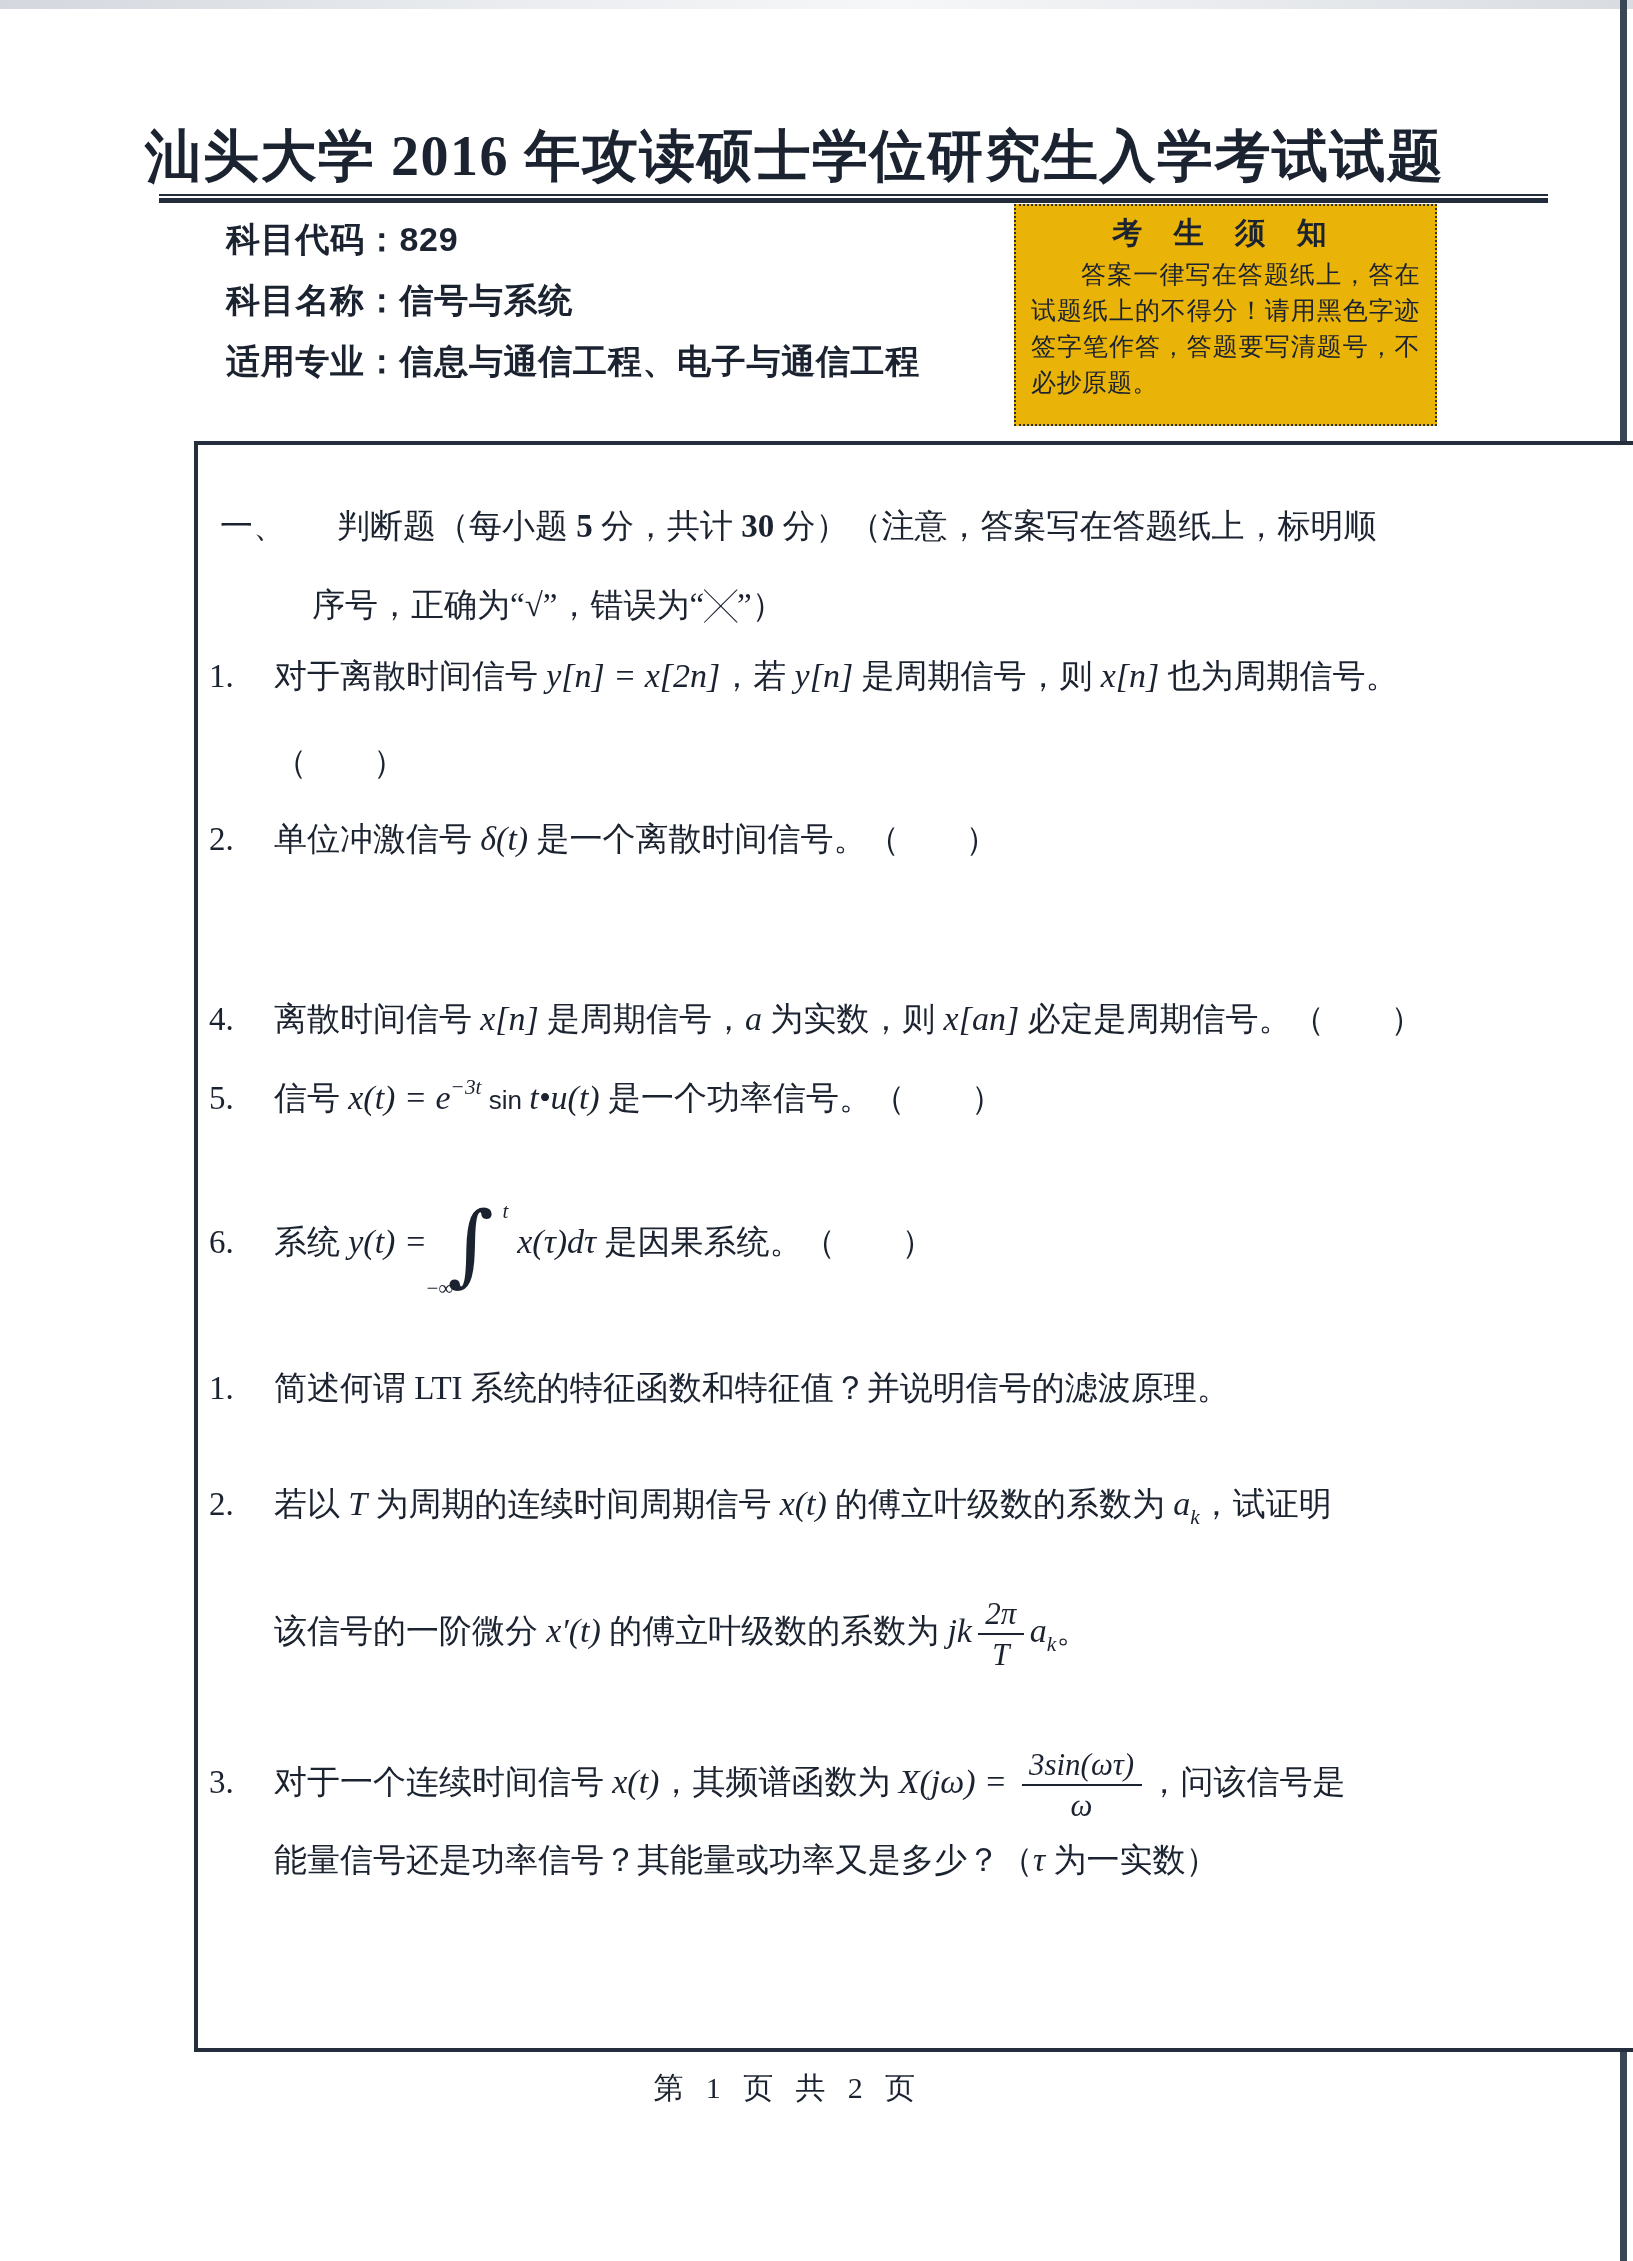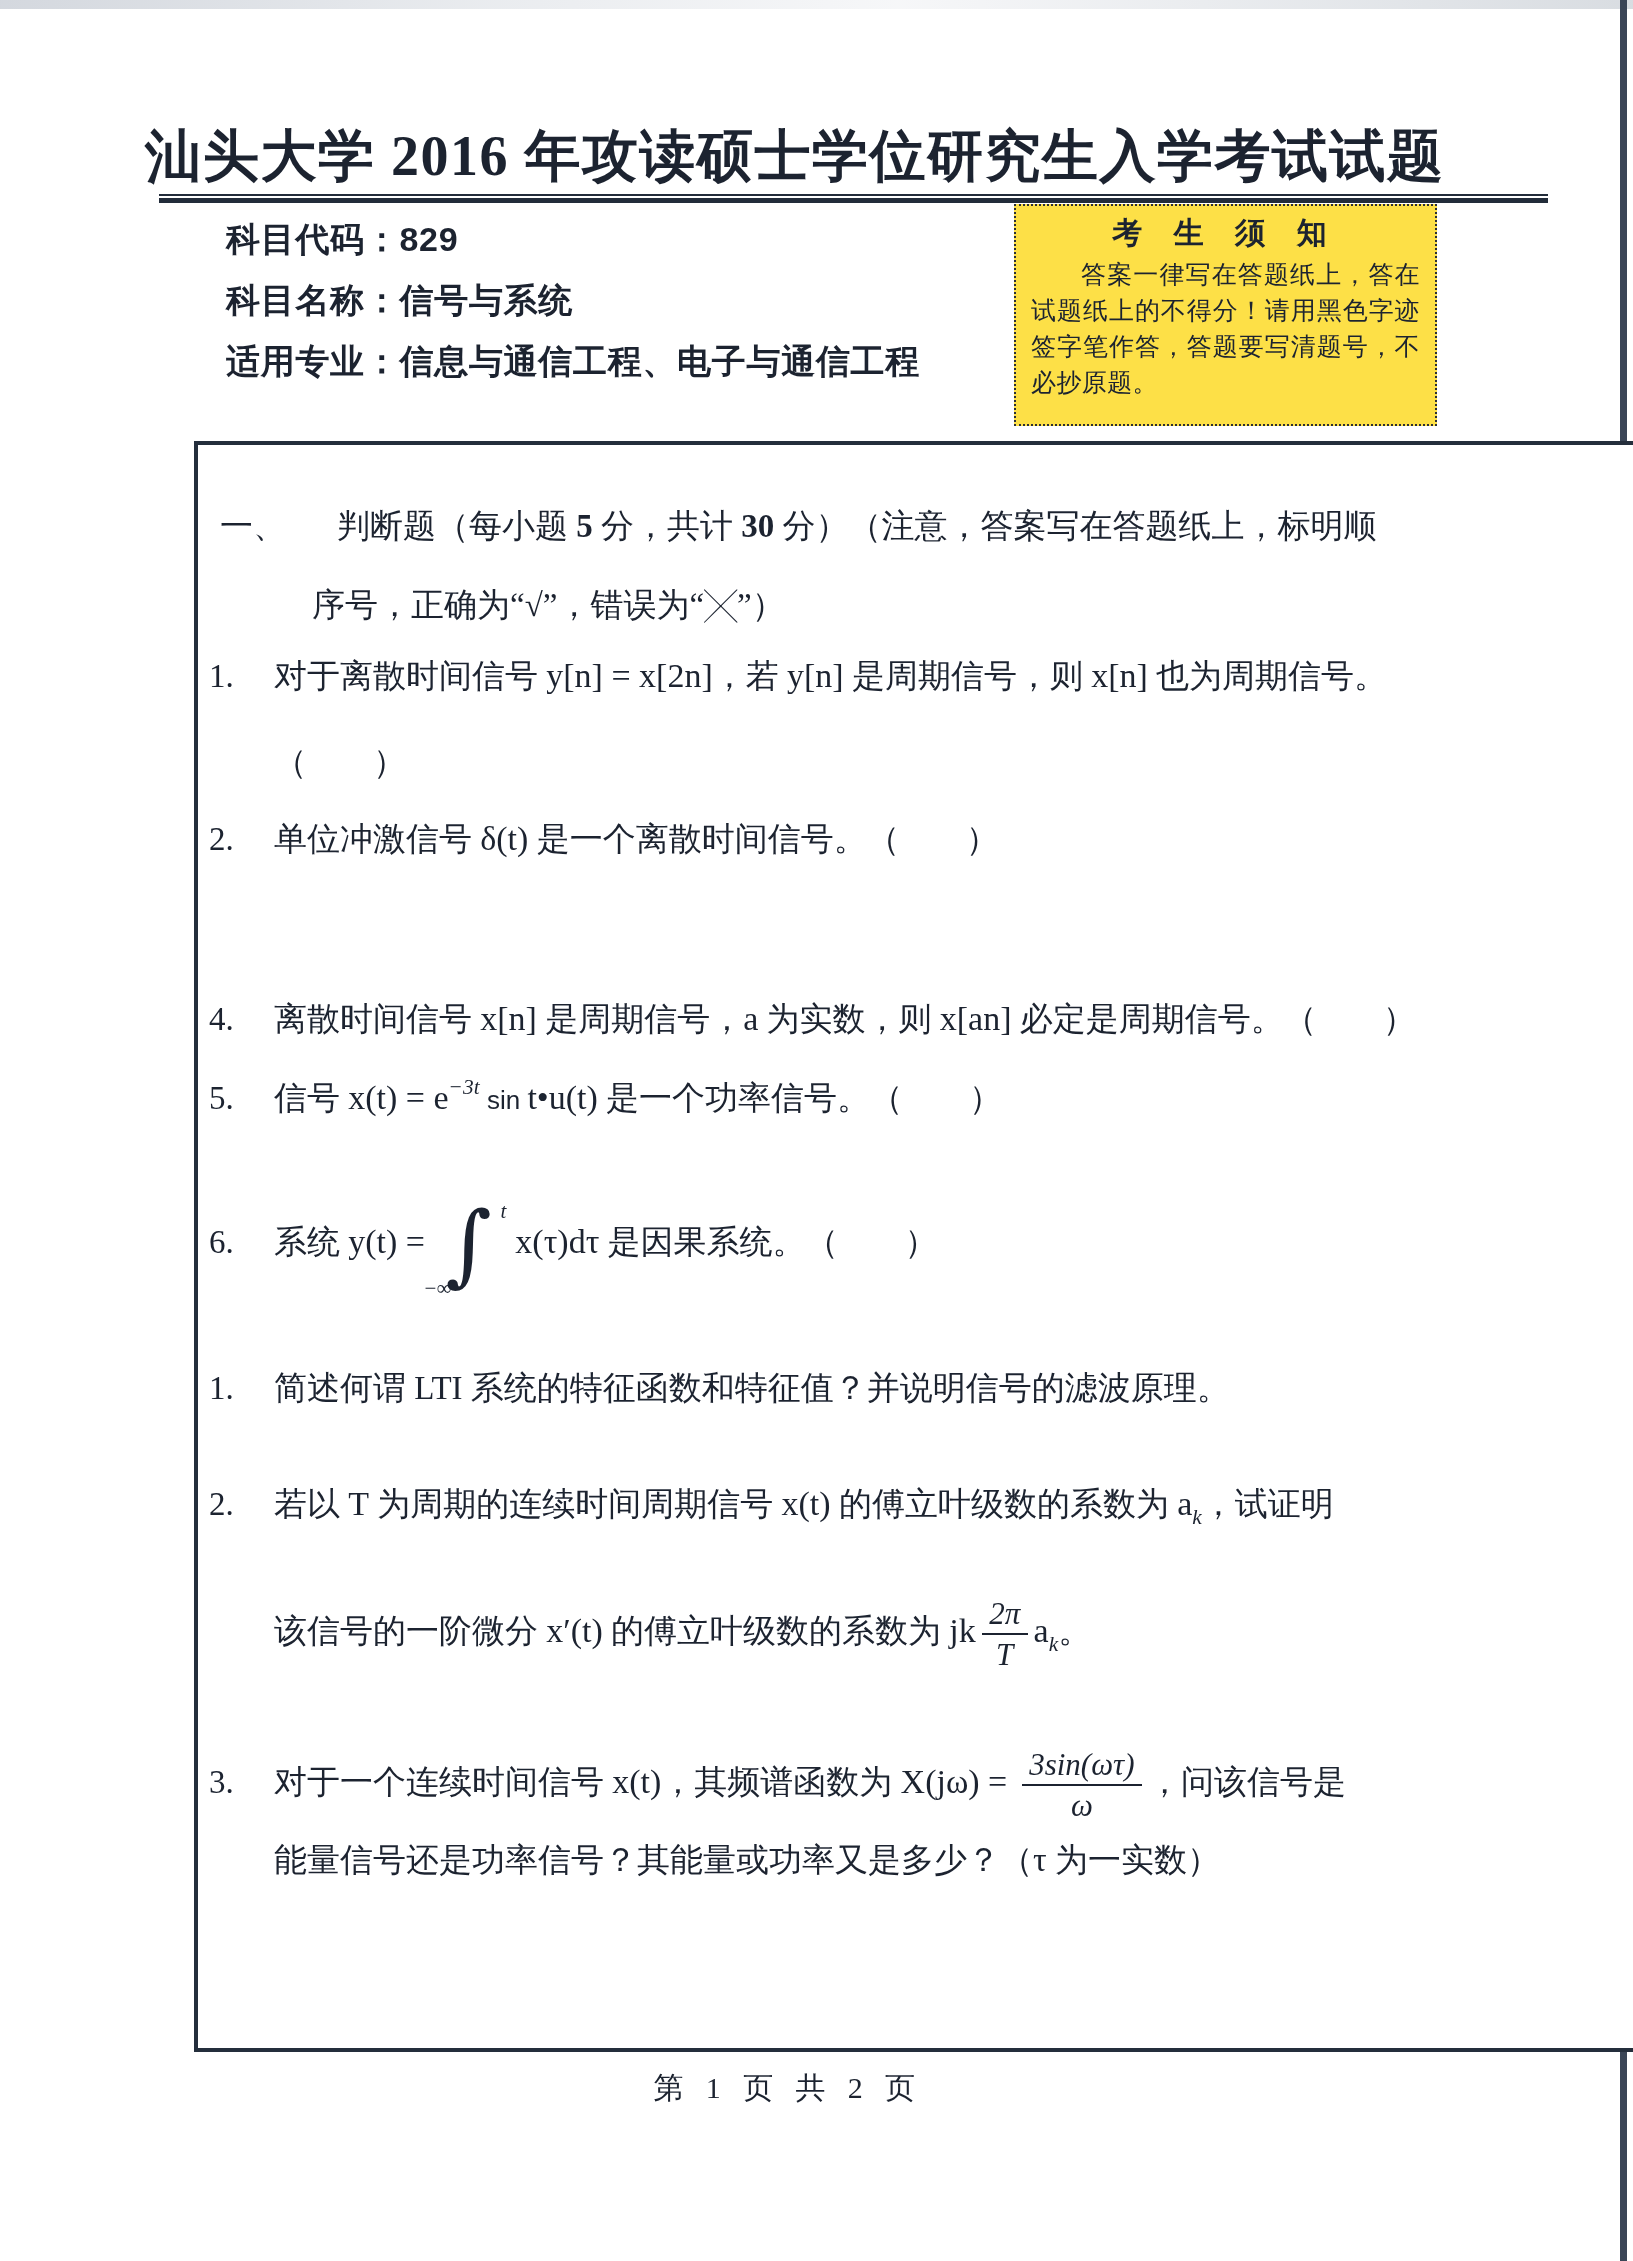--- a/index.html
+++ b/index.html
@@ -11,31 +11,31 @@
     background:linear-gradient(90deg,#c9ced6 0%,#e4e7eb 30%,#f4f5f7 55%,#cfd4da 100%);opacity:.8;}
   .scan-right{position:absolute;top:0;bottom:0;right:7.4px;width:6.7px;background:#3a4556;}
   .title{position:absolute;left:0;right:44px;top:124px;margin:0;text-align:center;
     font-size:56px;font-weight:700;letter-spacing:1.5px;line-height:1.15;white-space:nowrap;}
   .title-rule{position:absolute;left:159px;top:194px;width:1389px;height:9px;
     background:linear-gradient(#222c3a 0 2.2px,#ffffff 2.2px 3.7px,#222c3a 3.7px 9px);}
   .hdr-row{position:absolute;left:226px;font-family:"Liberation Sans",sans-serif;
     font-weight:700;font-size:34px;line-height:41px;letter-spacing:0.7px;}
   .hdr-r1{top:219px;} .hdr-r2{top:280px;} .hdr-r3{top:341px;}
   .notice{position:absolute;left:1014px;top:204px;width:423px;height:222px;
-    border:2.2px dotted #2b2f36;box-sizing:border-box;padding:9px 15px 0 15px;background:#fde047;}
+    border:2.2px dotted #2b2f36;box-sizing:border-box;padding:9px 15px 0 15px;background:#eab308;}
   .notice-title{text-align:center;font-size:30px;font-weight:600;letter-spacing:12px;line-height:1.2;}
   .notice-body{margin-top:6px;font-size:25px;line-height:36px;text-indent:2em;
     text-align:justify;letter-spacing:0.4px;}
   .qbox{position:absolute;left:194px;top:441px;width:1458px;height:1611px;
     border:4.4px solid #242e3c;box-sizing:border-box;background:#fff;}
   .line{position:absolute;left:0;right:13.3px;font-size:33px;line-height:46px;white-space:nowrap;}
   .secmark{display:inline-block;margin-left:22px;width:117px;}
   .qnum{display:inline-block;margin-left:11px;width:65px;font-family:"Liberation Serif",serif;}
   .bnum{font-weight:700;}
-  .m{font-family:"Liberation Serif",serif;font-size:34px;}
+  .m{font-family:"Liberation Serif",serif;font-style:italic;font-size:34px;}
   .rm{font-family:Liberation Sans, sans-serif;font-style:normal;font-size:26px;}
   .sup{font-style:italic;font-size:21.4px;position:relative;top:-15px;}
   .sub{font-style:italic;font-size:21.4px;position:relative;top:9px;}
   .frac{display:inline-block;vertical-align:middle;text-align:center;
     font-family:"Liberation Serif",serif;font-style:italic;font-size:31px;line-height:1.15;margin:0 6px;}
   .frac .ftop{display:block;border-bottom:2.2px solid #1c2330;padding:0 7.4px 1.5px;}
   .frac .fbot{display:block;padding-top:1.5px;}
   .iwrap{display:inline-block;position:relative;vertical-align:middle;margin:0 16.3px 0 4.4px;padding:4.4px 7.4px;}
   .isym{font-family:"DejaVu Serif",serif;font-style:normal;font-size:89px;line-height:81px;}
   .itop{position:absolute;top:-12px;right:-7.4px;font-size:21px;font-style:italic;}

